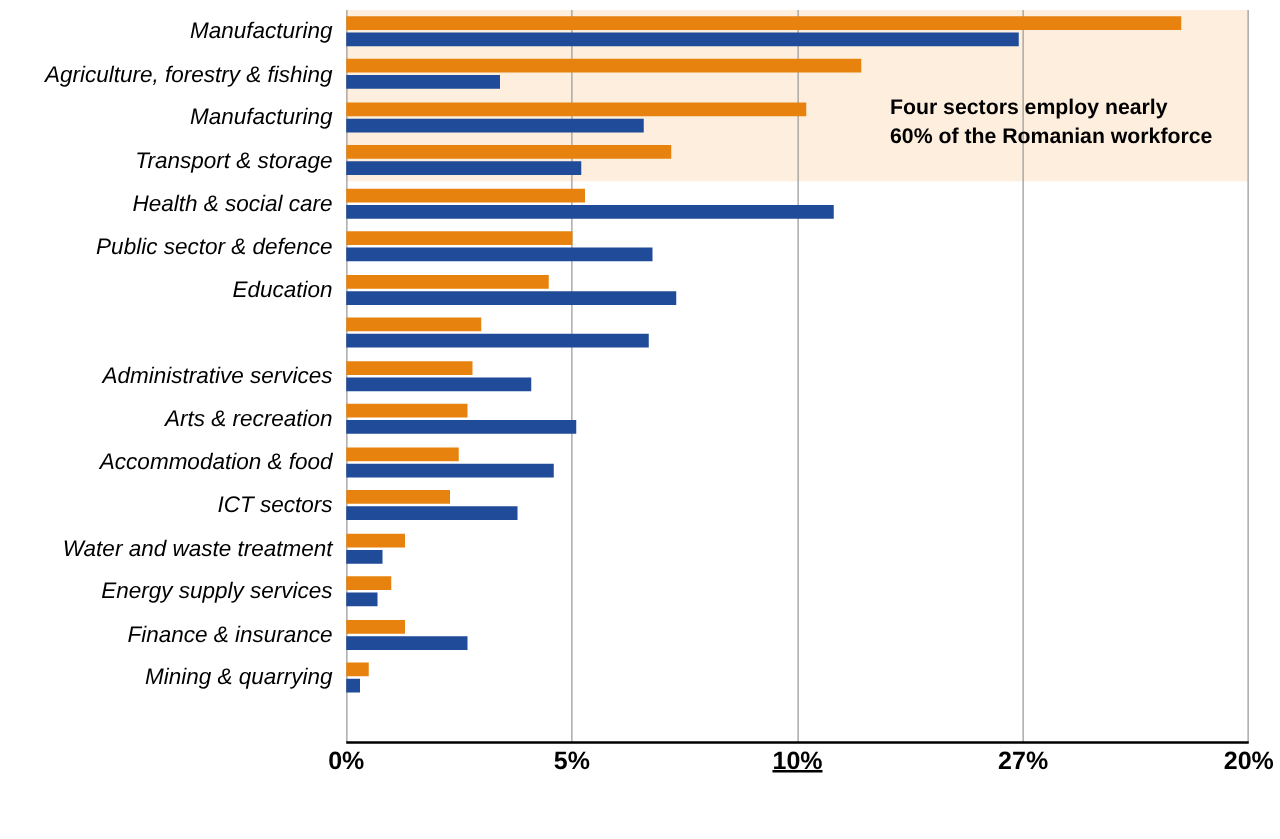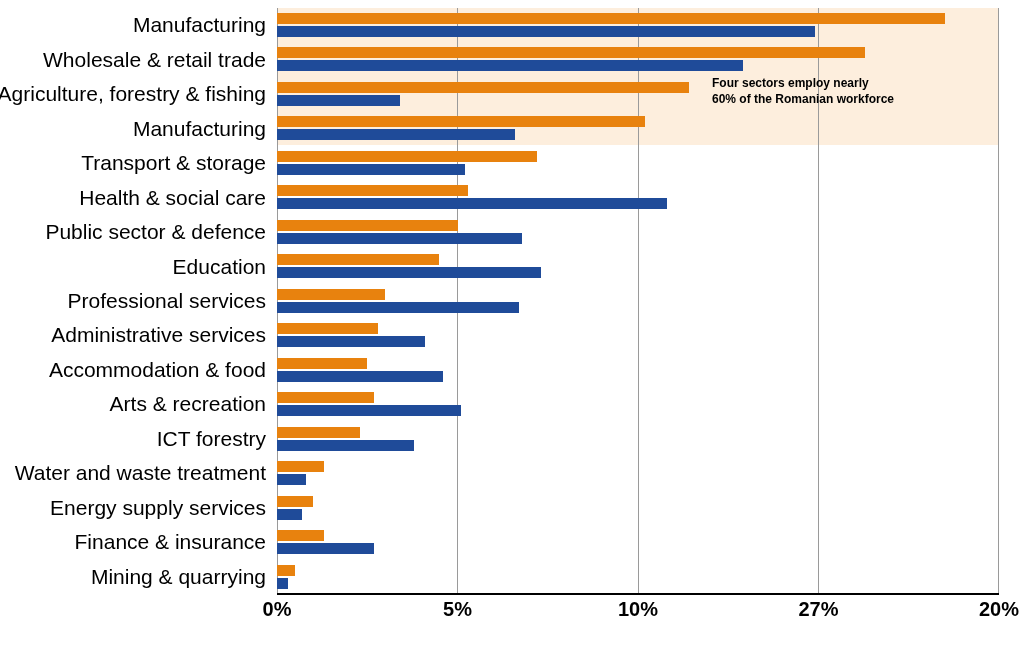--- a/index.html
+++ b/index.html
@@ -55,23 +55,24 @@
     position: relative;
     height: 34.47px;
     display: block;
   }
   .row-label {
     position: absolute;
     right: 758px;           
     top: 50%;
     transform: translateY(-50%);
     white-space: nowrap;
-    font-size: 21px;
+    font-size: 18px;
     color: #000000;
     text-align: right;
+    font-style: italic;
   }
   .bars {
     position: absolute;
     left: 277px;
     top: 0;
     height: 100%;
     width: 722px;
   }
   .bar {
     position: absolute;
@@ -86,21 +87,21 @@
     top: 18px;
     background: #1f4b99;
   }
 
   
   .annotation {
     position: absolute;
     left: 712px;
     top: 75px;
     width: 270px;
-    font-size: 12px;
+    font-size: 17px;
     font-weight: bold;
     line-height: 1.35;
     color: #000000;
   }
 
   
   .xticks {
     position: absolute;
     left: 277px;
     top: 598px;
@@ -159,27 +160,20 @@
 
   <div class="rows" id="rows">
       <div class="row">
         <div class="row-label">Manufacturing</div>
         <div class="bars">
           <div class="bar ro" style="width: 667.85px; background: rgb(232, 130, 14);"></div>
           <div class="bar eu" style="width: 537.89px; background: rgb(31, 75, 153);"></div>
         </div>
       </div>
       <div class="row">
-        <div class="row-label">Wholesale &amp; retail trade</div>
-        <div class="bars">
-          <div class="bar ro" style="width: 588.43px; background: rgb(232, 130, 14);"></div>
-          <div class="bar eu" style="width: 465.69px; background: rgb(31, 75, 153);"></div>
-        </div>
-      </div>
-      <div class="row">
         <div class="row-label">Agriculture, forestry &amp; fishing</div>
         <div class="bars">
           <div class="bar ro" style="width: 411.54px; background: rgb(232, 130, 14);"></div>
           <div class="bar eu" style="width: 122.74px; background: rgb(31, 75, 153);"></div>
         </div>
       </div>
       <div class="row">
         <div class="row-label">Manufacturing</div>
         <div class="bars">
           <div class="bar ro" style="width: 368.22px; background: rgb(232, 130, 14);"></div>
@@ -208,49 +202,48 @@
         </div>
       </div>
       <div class="row">
         <div class="row-label">Education</div>
         <div class="bars">
           <div class="bar ro" style="width: 162.45px; background: rgb(232, 130, 14);"></div>
           <div class="bar eu" style="width: 263.53px; background: rgb(31, 75, 153);"></div>
         </div>
       </div>
       <div class="row">
-        <div class="row-label">Professional services</div>
         <div class="bars">
           <div class="bar ro" style="width: 108.3px; background: rgb(232, 130, 14);"></div>
           <div class="bar eu" style="width: 241.87px; background: rgb(31, 75, 153);"></div>
         </div>
       </div>
       <div class="row">
         <div class="row-label">Administrative services</div>
         <div class="bars">
           <div class="bar ro" style="width: 101.08px; background: rgb(232, 130, 14);"></div>
           <div class="bar eu" style="width: 148.01px; background: rgb(31, 75, 153);"></div>
         </div>
       </div>
       <div class="row">
+        <div class="row-label">Arts &amp; recreation</div>
+        <div class="bars">
+          <div class="bar ro" style="width: 97.47px; background: rgb(232, 130, 14);"></div>
+          <div class="bar eu" style="width: 184.11px; background: rgb(31, 75, 153);"></div>
+        </div>
+      </div>
+      <div class="row">
         <div class="row-label">Accommodation &amp; food</div>
         <div class="bars">
           <div class="bar ro" style="width: 90.25px; background: rgb(232, 130, 14);"></div>
           <div class="bar eu" style="width: 166.06px; background: rgb(31, 75, 153);"></div>
         </div>
       </div>
       <div class="row">
-        <div class="row-label">Arts &amp; recreation</div>
-        <div class="bars">
-          <div class="bar ro" style="width: 97.47px; background: rgb(232, 130, 14);"></div>
-          <div class="bar eu" style="width: 184.11px; background: rgb(31, 75, 153);"></div>
-        </div>
-      </div>
-      <div class="row">
-        <div class="row-label">ICT forestry</div>
+        <div class="row-label">ICT sectors</div>
         <div class="bars">
           <div class="bar ro" style="width: 83.03px; background: rgb(232, 130, 14);"></div>
           <div class="bar eu" style="width: 137.18px; background: rgb(31, 75, 153);"></div>
         </div>
       </div>
       <div class="row">
         <div class="row-label">Water and waste treatment</div>
         <div class="bars">
           <div class="bar ro" style="width: 46.93px; background: rgb(232, 130, 14);"></div>
           <div class="bar eu" style="width: 28.88px; background: rgb(31, 75, 153);"></div>
@@ -282,19 +275,19 @@
   <div class="annotation">
     <div>Four sectors employ nearly</div>
     <div>60% of the Romanian workforce</div>
   </div>
 
   <div class="axis-line"></div>
 
   <div class="xticks" id="xticks">
       <div class="xtick" style="left: 0px;">0%</div>
       <div class="xtick" style="left: 180.5px;">5%</div>
-      <div class="xtick" style="left: 361px;">10%</div>
+      <div class="xtick" style="left: 361px; text-decoration: underline;">10%</div>
       <div class="xtick" style="left: 541.5px;">27%</div>
       <div class="xtick" style="left: 722px;">20%</div>
     </div>
 
 
 </div>
 
 </body></html>

